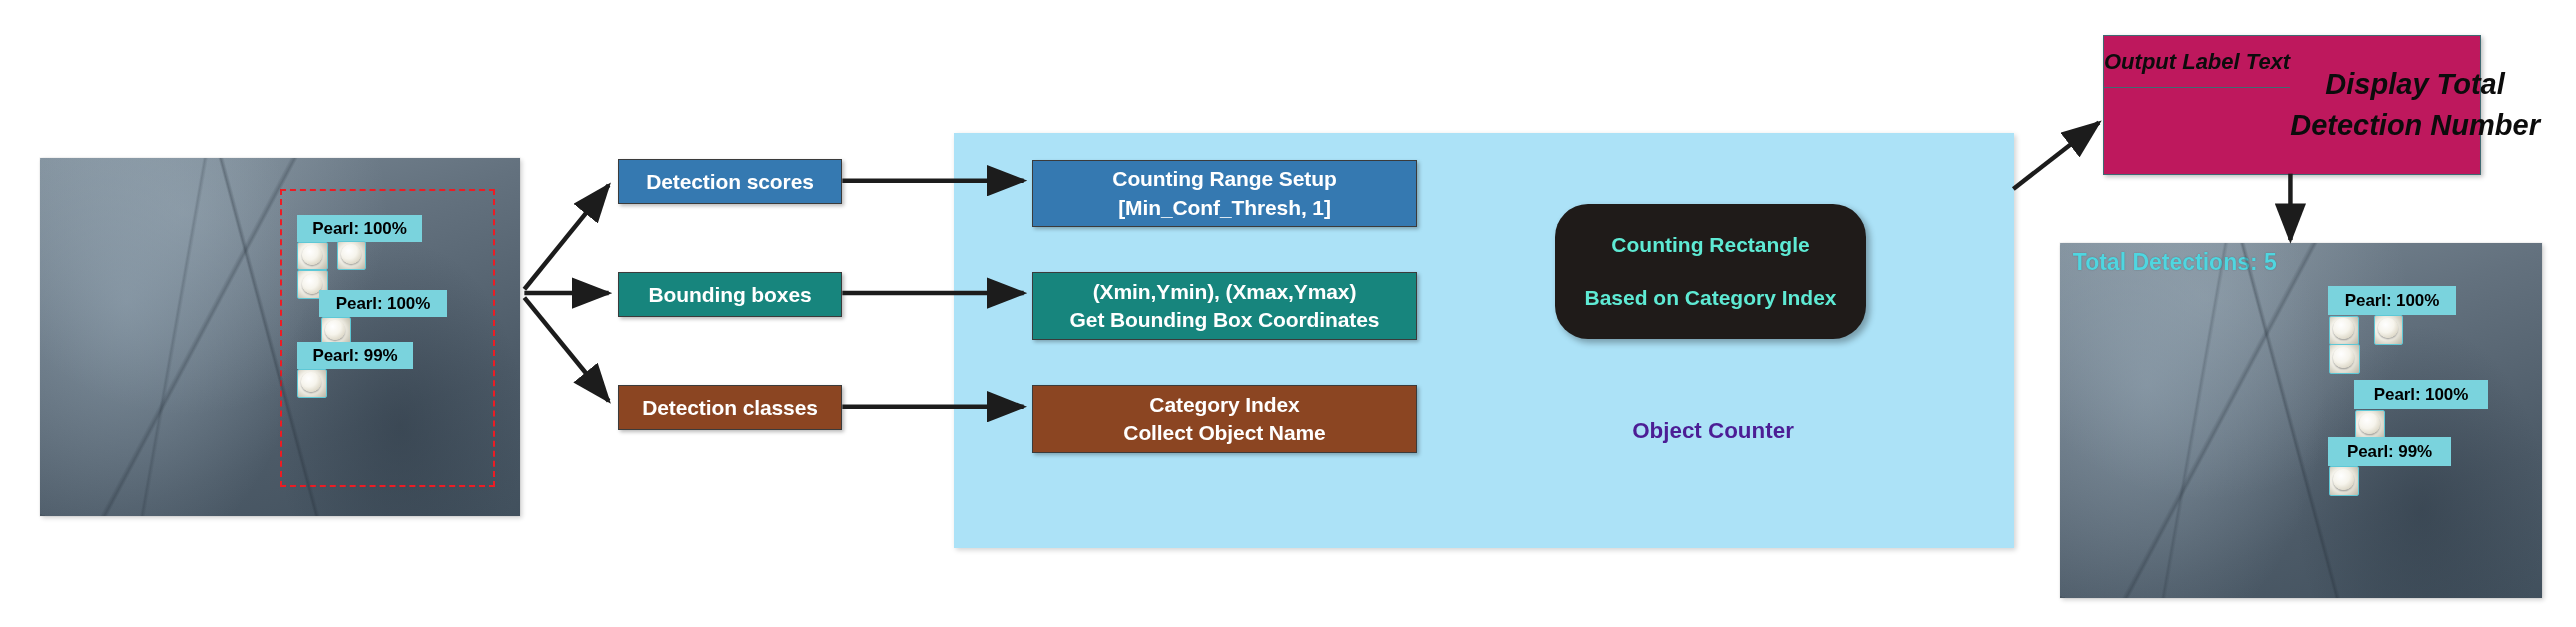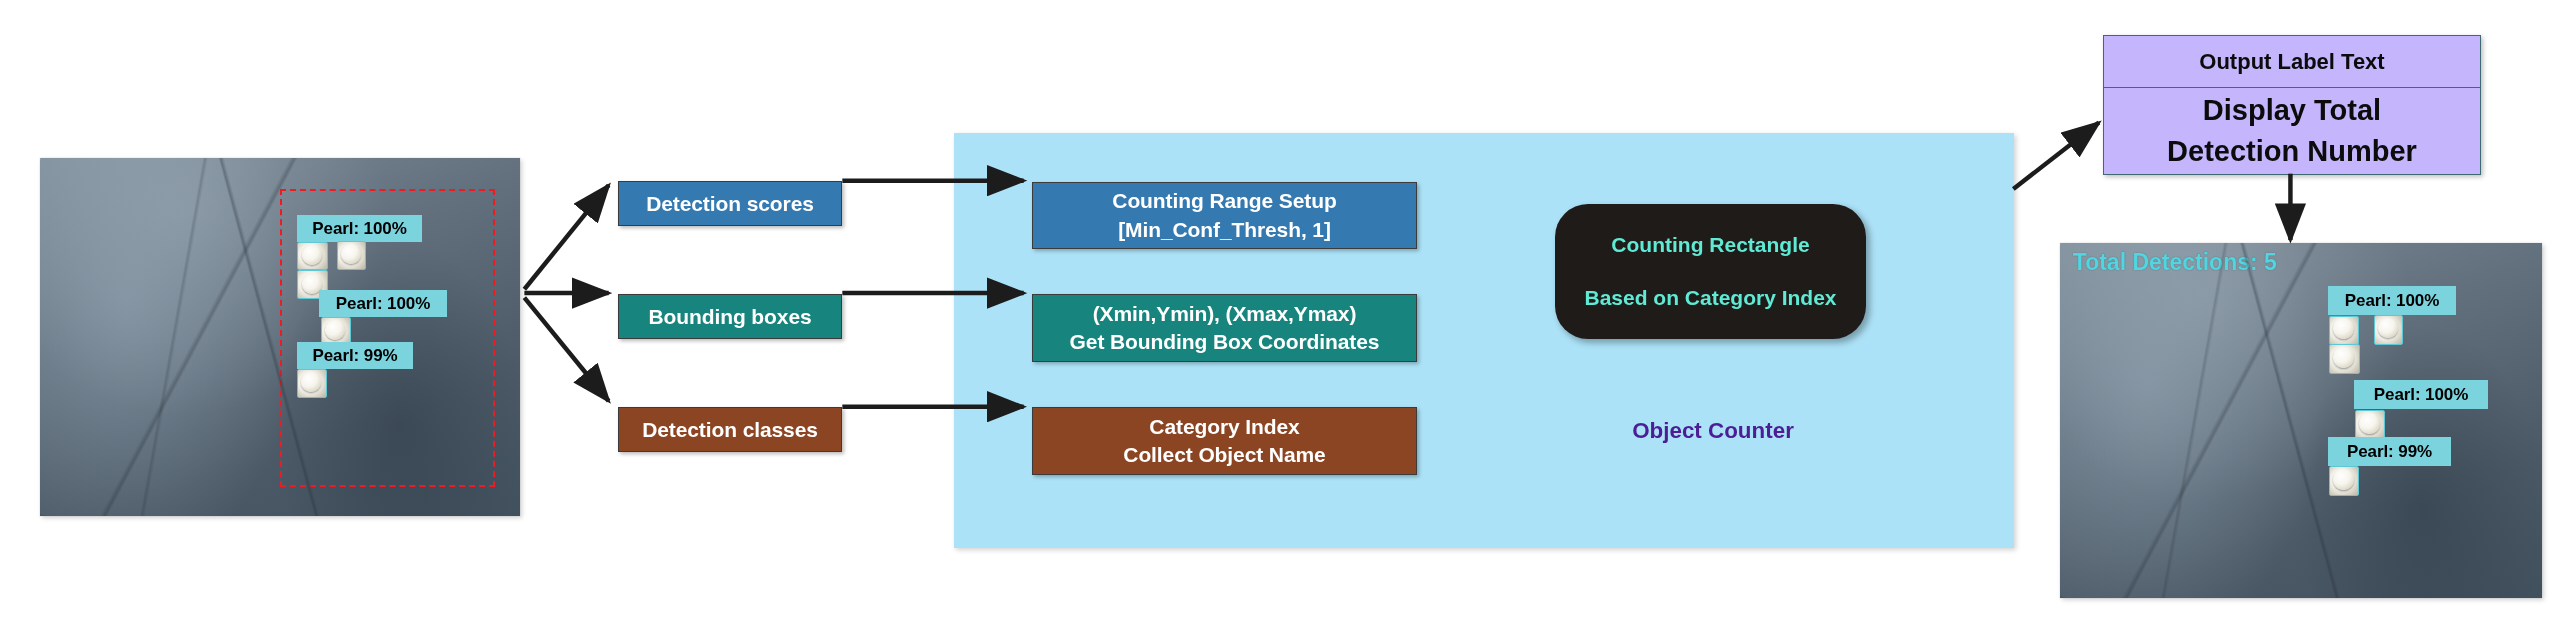--- a/index.html
+++ b/index.html
@@ -74,21 +74,20 @@
   .fbox{
     position:absolute;
     border:1.3px solid #3b3b3b;
     color:#ffffff;
     font-weight:bold;
     display:flex;flex-direction:column;align-items:center;justify-content:center;
     text-align:center;
     box-shadow:1.9px 1.9px 3.8px rgba(0,0,0,.28);
     white-space:nowrap;
     letter-spacing:-0.1px;
-    margin-top:22px;
   }
   .fbox .ln{display:block;}
 
   
   .panel{
     position:absolute;
     background:#ace2f7;
     box-shadow:1.9px 1.9px 5.1px rgba(0,0,0,.18);
   }
   .panel-caption{
@@ -110,23 +109,23 @@
     box-shadow:3.2px 3.8px 6.4px rgba(0,0,0,.30);
     white-space:nowrap;
   }
   .black-card .ln{display:block;}
   .black-card .gap{height:29px;}
 
   
   .outbox{
     position:absolute;
     border:1.9px solid #3f6a72;
-    background:#c4b5fd;
+    background:#be185d;
     box-shadow:1.9px 1.9px 4.5px rgba(0,0,0,.25);
-    display:flex;flex-direction:column;
+    display:flex;flex-direction:row;font-style:italic;
   }
   .outbox .cell{
     display:flex;flex-direction:column;align-items:center;justify-content:center;
     color:#0c0c0c;font-weight:bold;text-align:center;white-space:nowrap;
   }
   .outbox .cell.top{border-bottom:1.9px solid #3f6a72;}
 
   
   svg.wires{position:absolute;left:0;top:0;width:2576px;height:627px;pointer-events:none;}
 </style>

